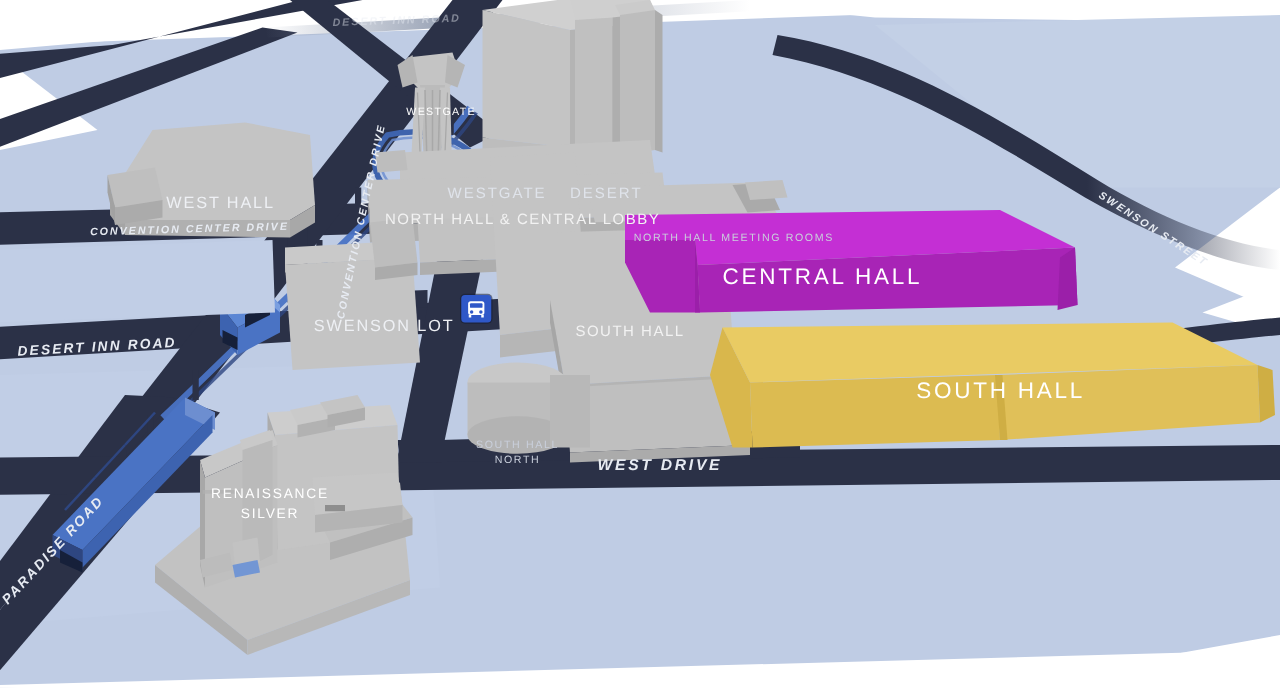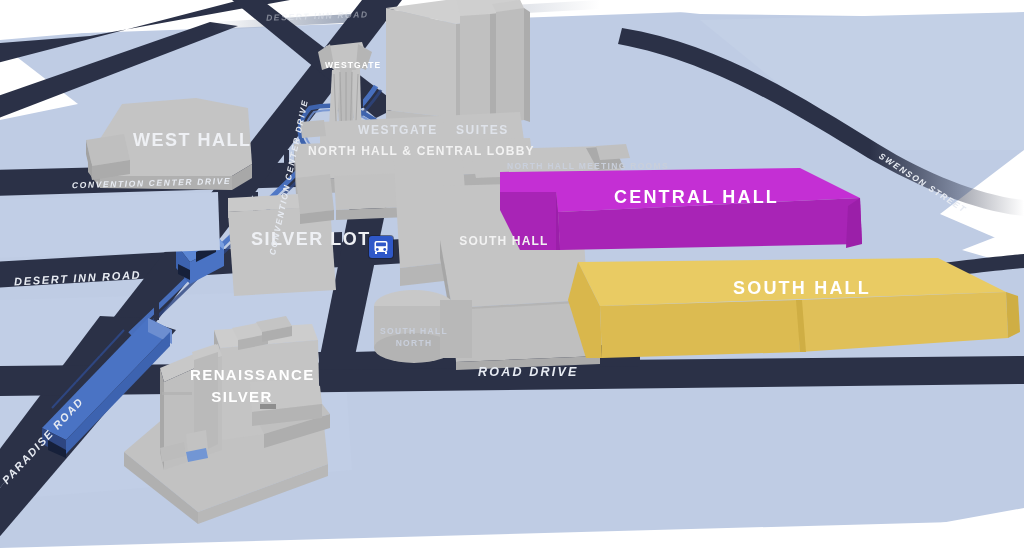--- a/index.html
+++ b/index.html
@@ -12,33 +12,34 @@
     background:#ffffff;
     user-select:none;
   }
   #map-svg{position:absolute;left:0;top:0;width:1024px;height:550px;display:block;}
 
   
   .lbl{
     position:absolute;
     color:#ffffff;
     font-family:"Liberation Sans", sans-serif;
-    font-weight:bold;
+    font-weight:normal;
     letter-spacing:1.4px;
     white-space:nowrap;
     pointer-events:none;
     text-align:center;
+    margin-top:24px;
   }
   .lbl-hall-major{font-size:18px;letter-spacing:2.2px;color:#ffffff;}
   .lbl-hall-mid{font-size:12px;letter-spacing:1.2px;color:#f2f2f2;}
   .lbl-hall-sm{font-size:12px;letter-spacing:1.6px;color:#dfe3ea;}
   .lbl-hall-xs{font-size:8.5px;letter-spacing:1.3px;color:#c9cfdb;}
-  .lbl-bldg{font-size:18px;letter-spacing:1.5px;color:#eef0f4;}
+  .lbl-bldg{font-size:13px;letter-spacing:1.5px;color:#eef0f4;}
   .lbl-tower{font-size:8.5px;letter-spacing:1.1px;color:#ffffff;}
-  .lbl-hotel{font-size:15px;letter-spacing:1.4px;color:#ffffff;line-height:1.5;padding-left:26px;}
+  .lbl-hotel{font-size:11px;letter-spacing:1.4px;color:#ffffff;line-height:1.5;}
   .lbl-two{line-height:1.45;}
 
   .street-lbl{
     position:absolute;
     color:#e7ebf2;
     font-style:italic;
     font-weight:bold;
     font-family:"Liberation Sans", sans-serif;
     white-space:nowrap;
     pointer-events:none;
@@ -337,33 +338,33 @@
         <polygon points="186,452 206,448 208,458 188,462" fill="#7296d4"></polygon>
       </g>
 
       <polygon points="300,122 324,120 326,136 302,138" fill="#bdbdbd"></polygon>
       <polygon points="596,146 626,144 630,158 600,160" fill="#c0c0c0"></polygon>
     </g>
   </svg>
 
   <div class="lbl lbl-bldg" style="left:133px;top:130px;">WEST HALL</div>
 
-  <div class="lbl lbl-bldg" style="left:251px;top:229px;">SILVER LOT</div>
+  <div class="lbl lbl-bldg" style="left:251px;top:229px;">SWENSON LOT</div>
 
   <div class="lbl lbl-tower" style="left:325px;top:60px;">WESTGATE</div>
 
   <div class="lbl lbl-hall-sm" style="left:358px;top:123px;">WESTGATE</div>
 
-  <div class="lbl lbl-hall-sm" style="left:456px;top:123px;">SUITES</div>
+  <div class="lbl lbl-hall-sm" style="left:456px;top:123px;">DESERT</div>
 
   <div class="lbl lbl-hall-mid" style="left:308px;top:144px;">NORTH HALL &amp; CENTRAL LOBBY</div>
 
   <div class="lbl lbl-hall-xs" style="left:507px;top:161px;">NORTH HALL MEETING ROOMS</div>
 
-  <div class="lbl lbl-hall-major" style="left:614px;top:187px;">CENTRAL HALL</div>
+  <div class="lbl lbl-hall-major" style="left:578px;top:187px;">CENTRAL HALL</div>
 
   <div class="lbl lbl-hall-major" style="left:733px;top:278px;">SOUTH HALL</div>
 
   <div class="lbl lbl-hall-mid lbl-two" style="left:450px;top:233px;width:108px;text-align:center;">
     <div>SOUTH HALL</div>
   </div>
 
   <div class="lbl lbl-hall-xs lbl-two" style="left:380px;top:325px;width:68px;text-align:center;">
     <div>SOUTH HALL</div>
     <div>NORTH</div>
@@ -371,21 +372,21 @@
 
   <div class="lbl lbl-hotel lbl-two" style="left:164px;top:364px;width:104px;text-align:center;">
     <div>RENAISSANCE</div>
     <div>SILVER</div>
   </div>
 
   <div class="street-lbl street-sm" style="left:72px;top:178px;transform:rotate(-1.6deg);">CONVENTION CENTER DRIVE</div>
 
   <div class="street-lbl street-md" style="left:14px;top:272px;transform:rotate(-3.2deg);">DESERT INN ROAD</div>
 
-  <div class="street-lbl street-lg" style="left:478px;top:365px;">ROAD DRIVE</div>
+  <div class="street-lbl street-lg" style="left:478px;top:365px;">WEST DRIVE</div>
 
   <div class="street-lbl street-sm" style="left:272px;top:250px;transform:rotate(-78deg);transform-origin:left center;">CONVENTION CENTER DRIVE</div>
 
   <div class="street-lbl street-md" style="left:4px;top:476px;transform:rotate(-47deg);transform-origin:left center;">PARADISE ROAD</div>
 
   <div class="street-lbl street-sm" style="left:880px;top:150px;transform:rotate(33deg);transform-origin:left center;">SWENSON STREET</div>
 
   <div class="street-lbl street-sm" style="left:266px;top:11px;opacity:.45;transform:rotate(-2deg);">DESERT INN ROAD</div>
 
   <div class="bus-stop" style="left:369px;top:236px;">

